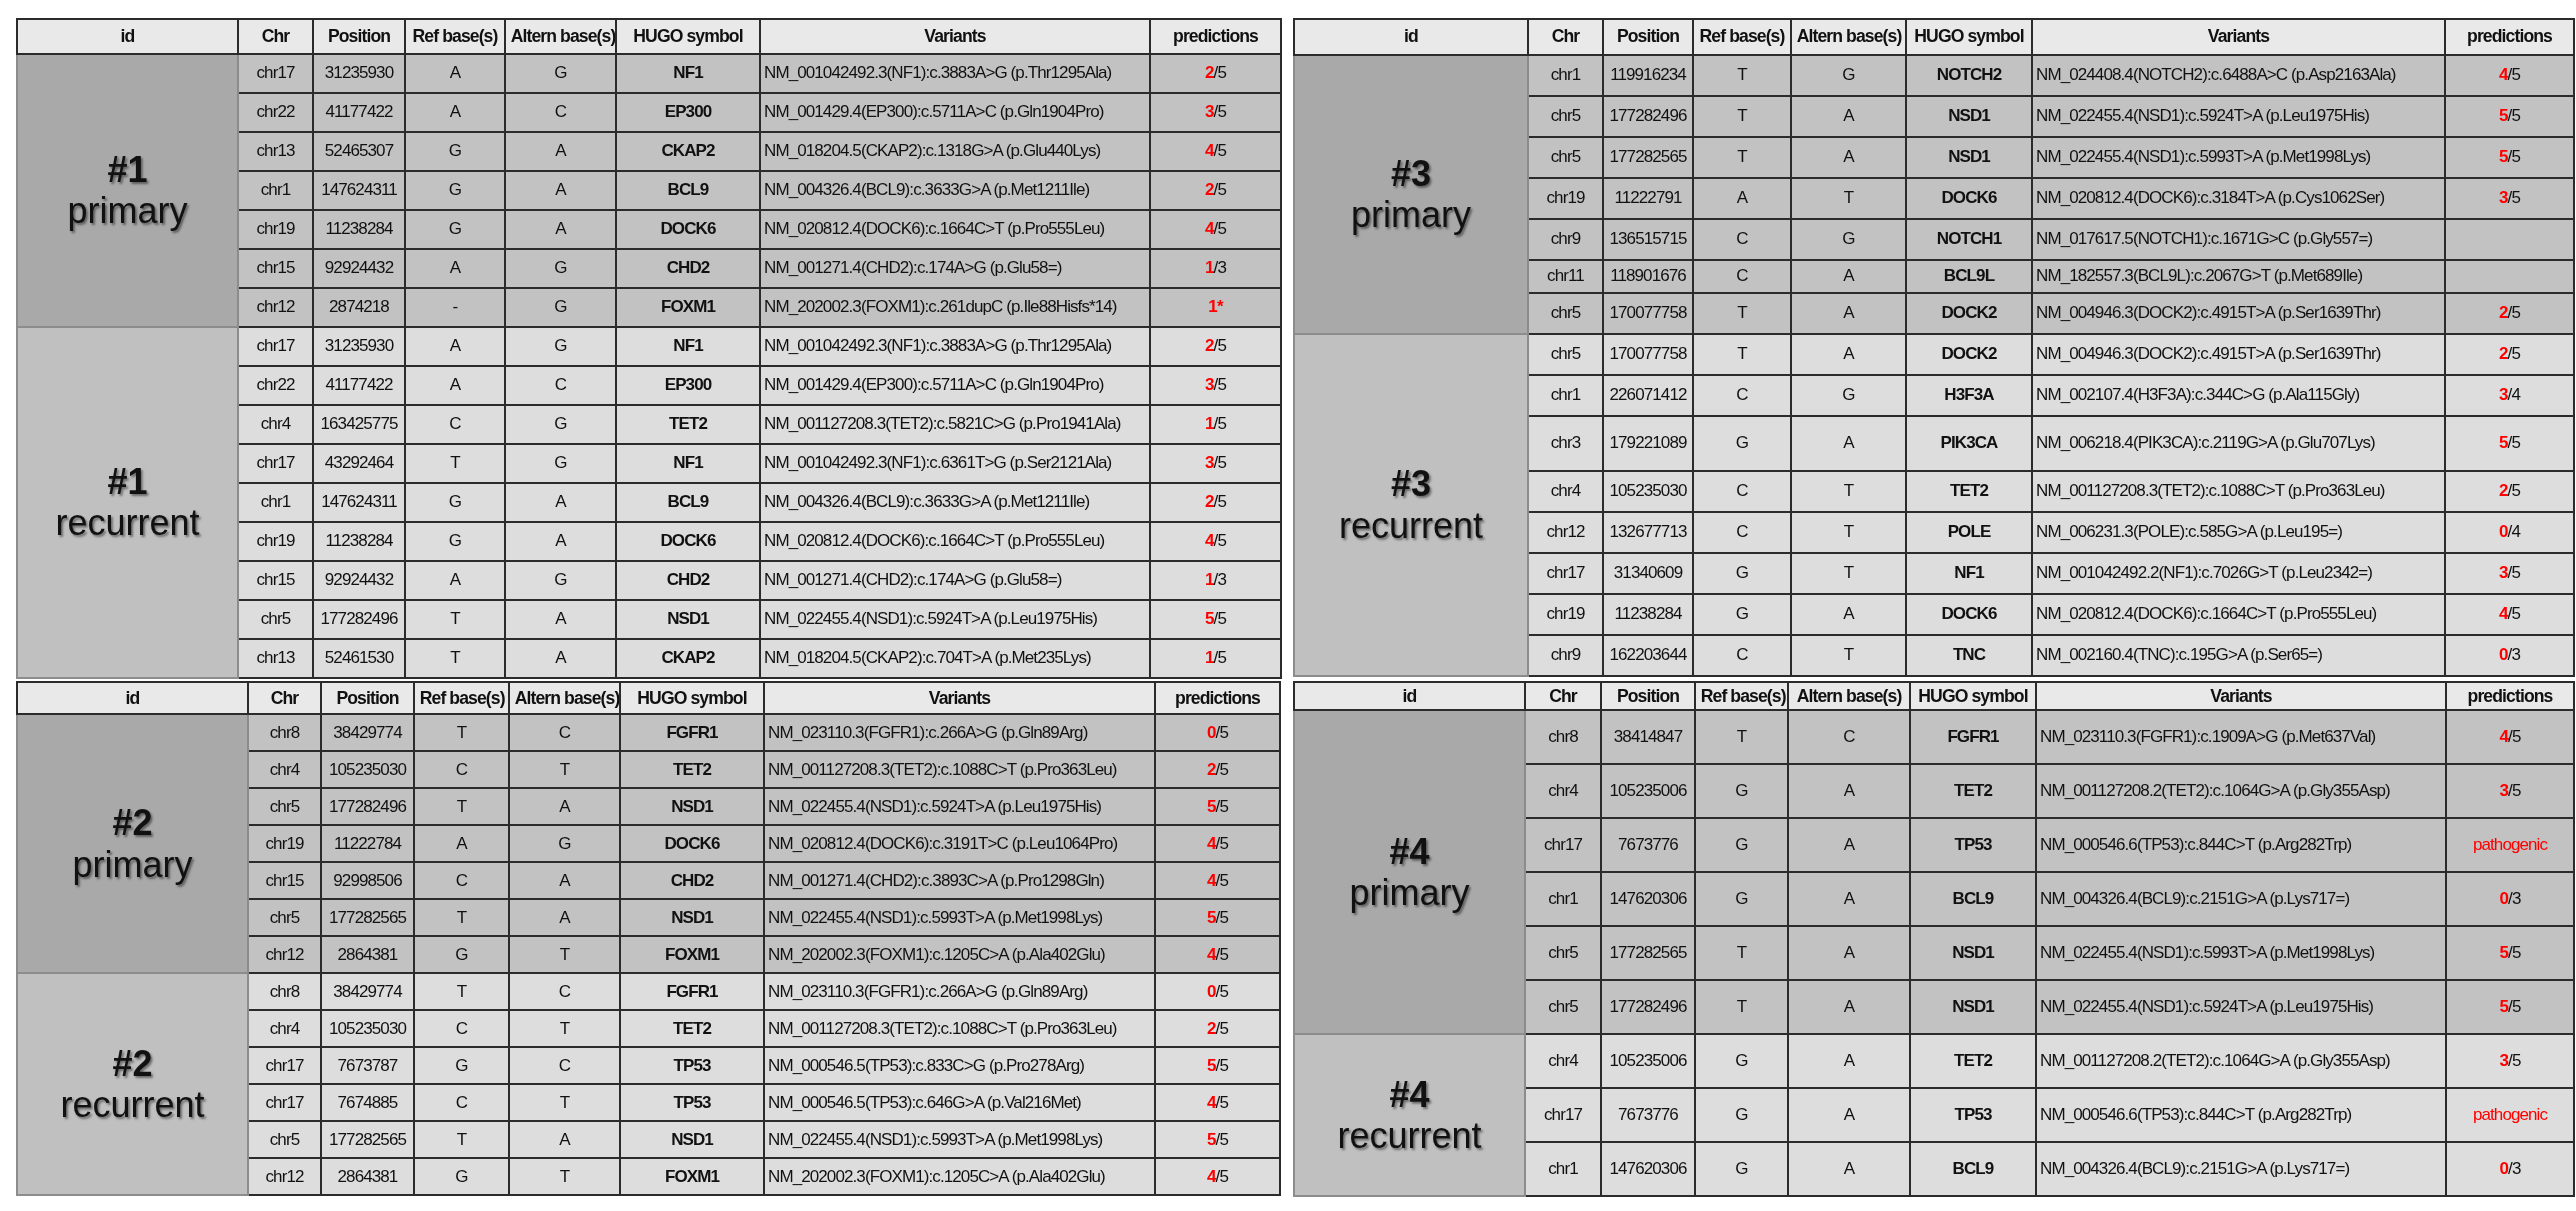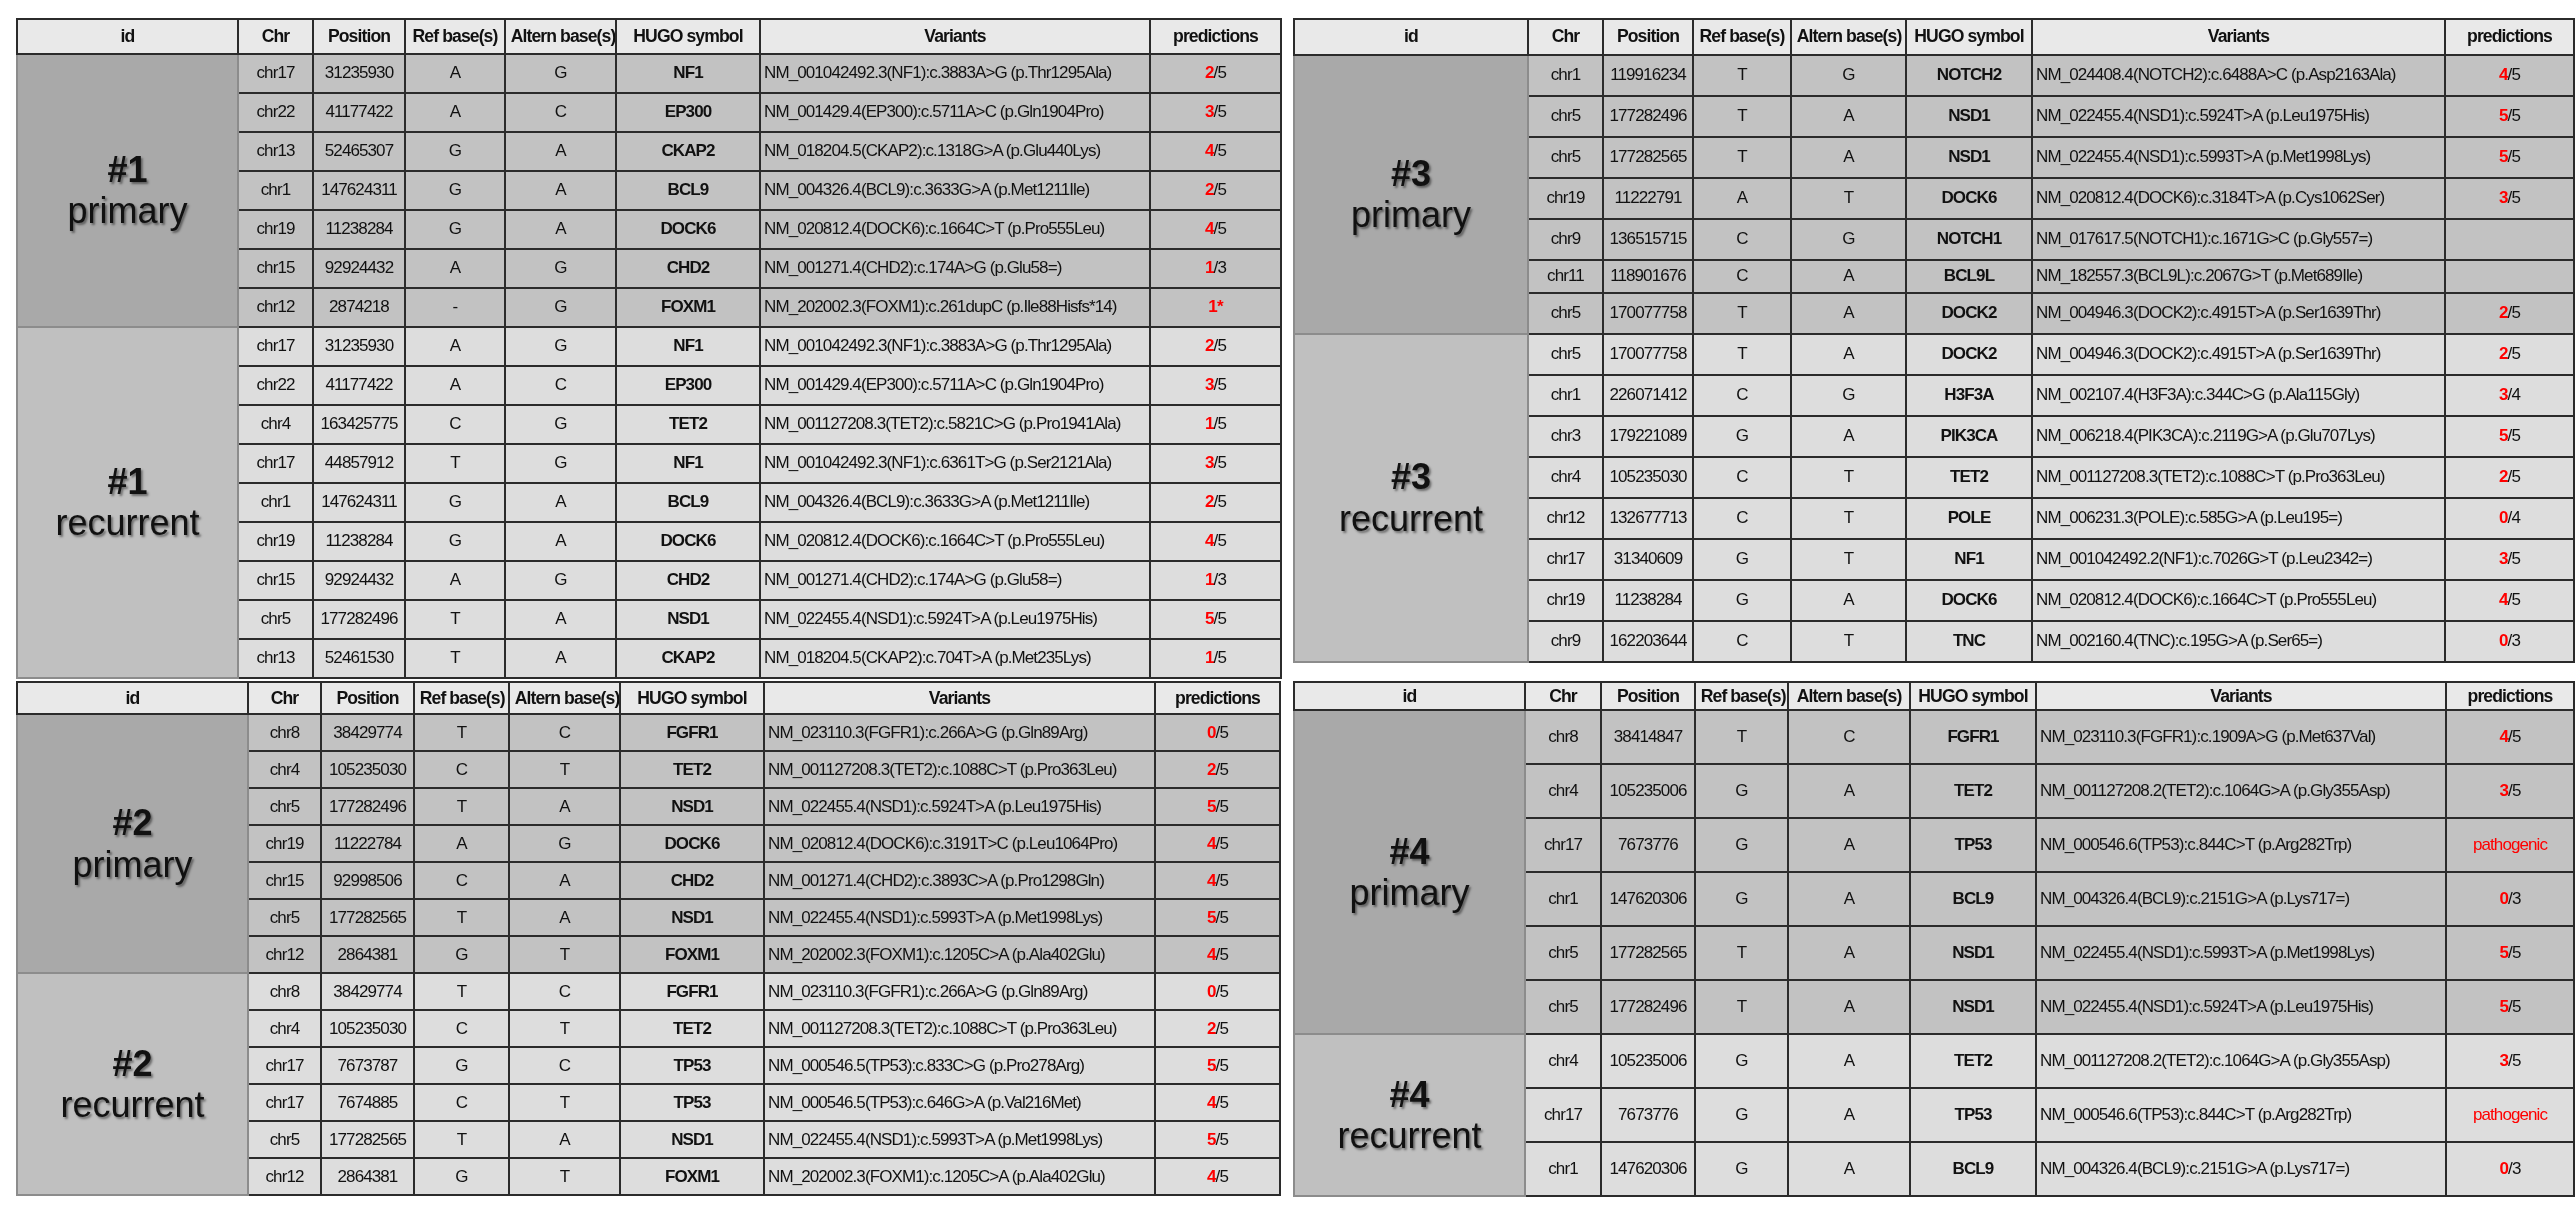--- a/index.html
+++ b/index.html
@@ -145,21 +145,21 @@
         <td>chr4</td>
         <td>163425775</td>
         <td>C</td>
         <td>G</td>
         <td class="hugo">TET2</td>
         <td class="variant">NM_001127208.3(TET2):c.5821C&gt;G (p.Pro1941Ala)</td>
         <td><span class="pred-hit">1</span><span class="pred-total">/5</span></td>
       </tr>
       <tr class="recurrent" style="height: 39px;">
         <td>chr17</td>
-        <td>44857912</td>
+        <td>43292464</td>
         <td>T</td>
         <td>G</td>
         <td class="hugo">NF1</td>
         <td class="variant">NM_001042492.3(NF1):c.6361T&gt;G (p.Ser2121Ala)</td>
         <td><span class="pred-hit">3</span><span class="pred-total">/5</span></td>
       </tr>
       <tr class="recurrent" style="height: 39px;">
         <td>chr1</td>
         <td>147624311</td>
         <td>G</td>
@@ -465,21 +465,21 @@
       </tr>
       <tr class="recurrent" style="height: 41px;">
         <td>chr1</td>
         <td>226071412</td>
         <td>C</td>
         <td>G</td>
         <td class="hugo">H3F3A</td>
         <td class="variant">NM_002107.4(H3F3A):c.344C&gt;G (p.Ala115Gly)</td>
         <td><span class="pred-hit">3</span><span class="pred-total">/4</span></td>
       </tr>
-      <tr class="recurrent" style="height: 41px;">
+      <tr class="recurrent" style="height: 55px;">
         <td>chr3</td>
         <td>179221089</td>
         <td>G</td>
         <td>A</td>
         <td class="hugo">PIK3CA</td>
         <td class="variant">NM_006218.4(PIK3CA):c.2119G&gt;A (p.Glu707Lys)</td>
         <td><span class="pred-hit">5</span><span class="pred-total">/5</span></td>
       </tr>
       <tr class="recurrent" style="height: 41px;">
         <td>chr4</td>

